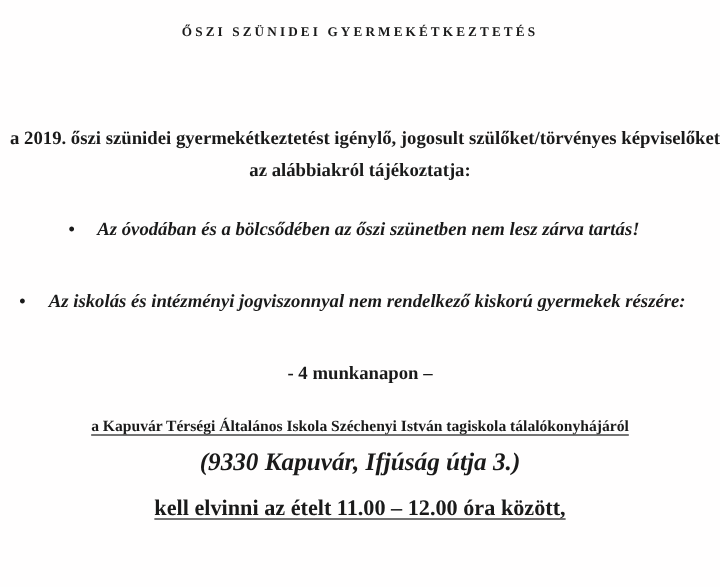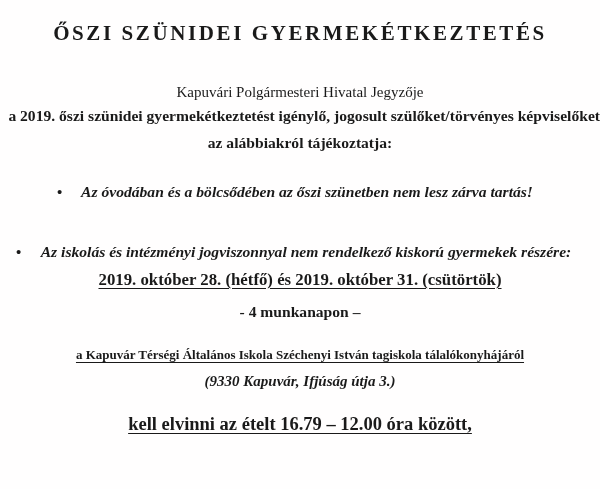--- a/index.html
+++ b/index.html
@@ -18,21 +18,21 @@
   }
   .line {
     position: absolute;
     left: 0;
     width: 100%;
     text-align: center;
     white-space: nowrap;
   }
   .title {
     top: 21px;
-    font-size: 21px;
+    font-size: 11px;
     font-weight: bold;
     letter-spacing: 2.6px;
   }
   .issuer {
     top: 84px;
     font-size: 15px;
     font-weight: normal;
   }
   .intro1 {
     top: 107px;
@@ -85,21 +85,21 @@
   }
   .location {
     top: 347px;
     font-size: 13px;
     font-weight: bold;
     text-decoration: underline;
     text-underline-offset: 3px;
   }
   .address {
     top: 373px;
-    font-size: 15px;
+    font-size: 21px;
     font-weight: bold;
     font-style: italic;
   }
   .pickup {
     top: 414px;
     font-size: 18.5px;
     font-weight: bold;
     text-decoration: underline;
     text-underline-offset: 3px;
   }
@@ -110,40 +110,38 @@
     font-style: italic;
   }
 </style>
 </head>
 <body>
 
 <div class="page">
 
   <div class="line title">ŐSZI SZÜNIDEI GYERMEKÉTKEZTETÉS</div>
 
-  <div class="line issuer">Kapuvári Polgármesteri Hivatal Jegyzője</div>
 
   <div class="line intro1">a 2019. őszi szünidei gyermekétkeztetést igénylő, jogosult szülőket/törvényes képviselőket</div>
 
   <div class="line intro2">az alábbiakról tájékoztatja:</div>
 
   <div class="bullet-row bullet-row-1">
     <span class="bullet-glyph">•</span>
     <span class="bullet-text">Az óvodában és a bölcsődében az őszi szünetben nem lesz zárva tartás!</span>
   </div>
 
   <div class="bullet-row bullet-row-2">
     <span class="bullet-glyph">•</span>
     <span class="bullet-text">Az iskolás és intézményi jogviszonnyal nem rendelkező kiskorú gyermekek részére:</span>
   </div>
 
-  <div class="line dates">2019. október 28. (hétfő) és 2019. október 31. (csütörtök)</div>
 
   <div class="line workdays">- 4 munkanapon –</div>
 
   <div class="line location">a Kapuvár Térségi Általános Iskola Széchenyi István tagiskola tálalókonyhájáról</div>
 
   <div class="line address">(9330 Kapuvár, Ifjúság útja 3.)</div>
 
-  <div class="line pickup">kell elvinni az ételt 16.79 – 12.00 óra között,</div>
+  <div class="line pickup">kell elvinni az ételt 11.00 – 12.00 óra között,</div>
 
 
 </div>
 
 </body></html>

